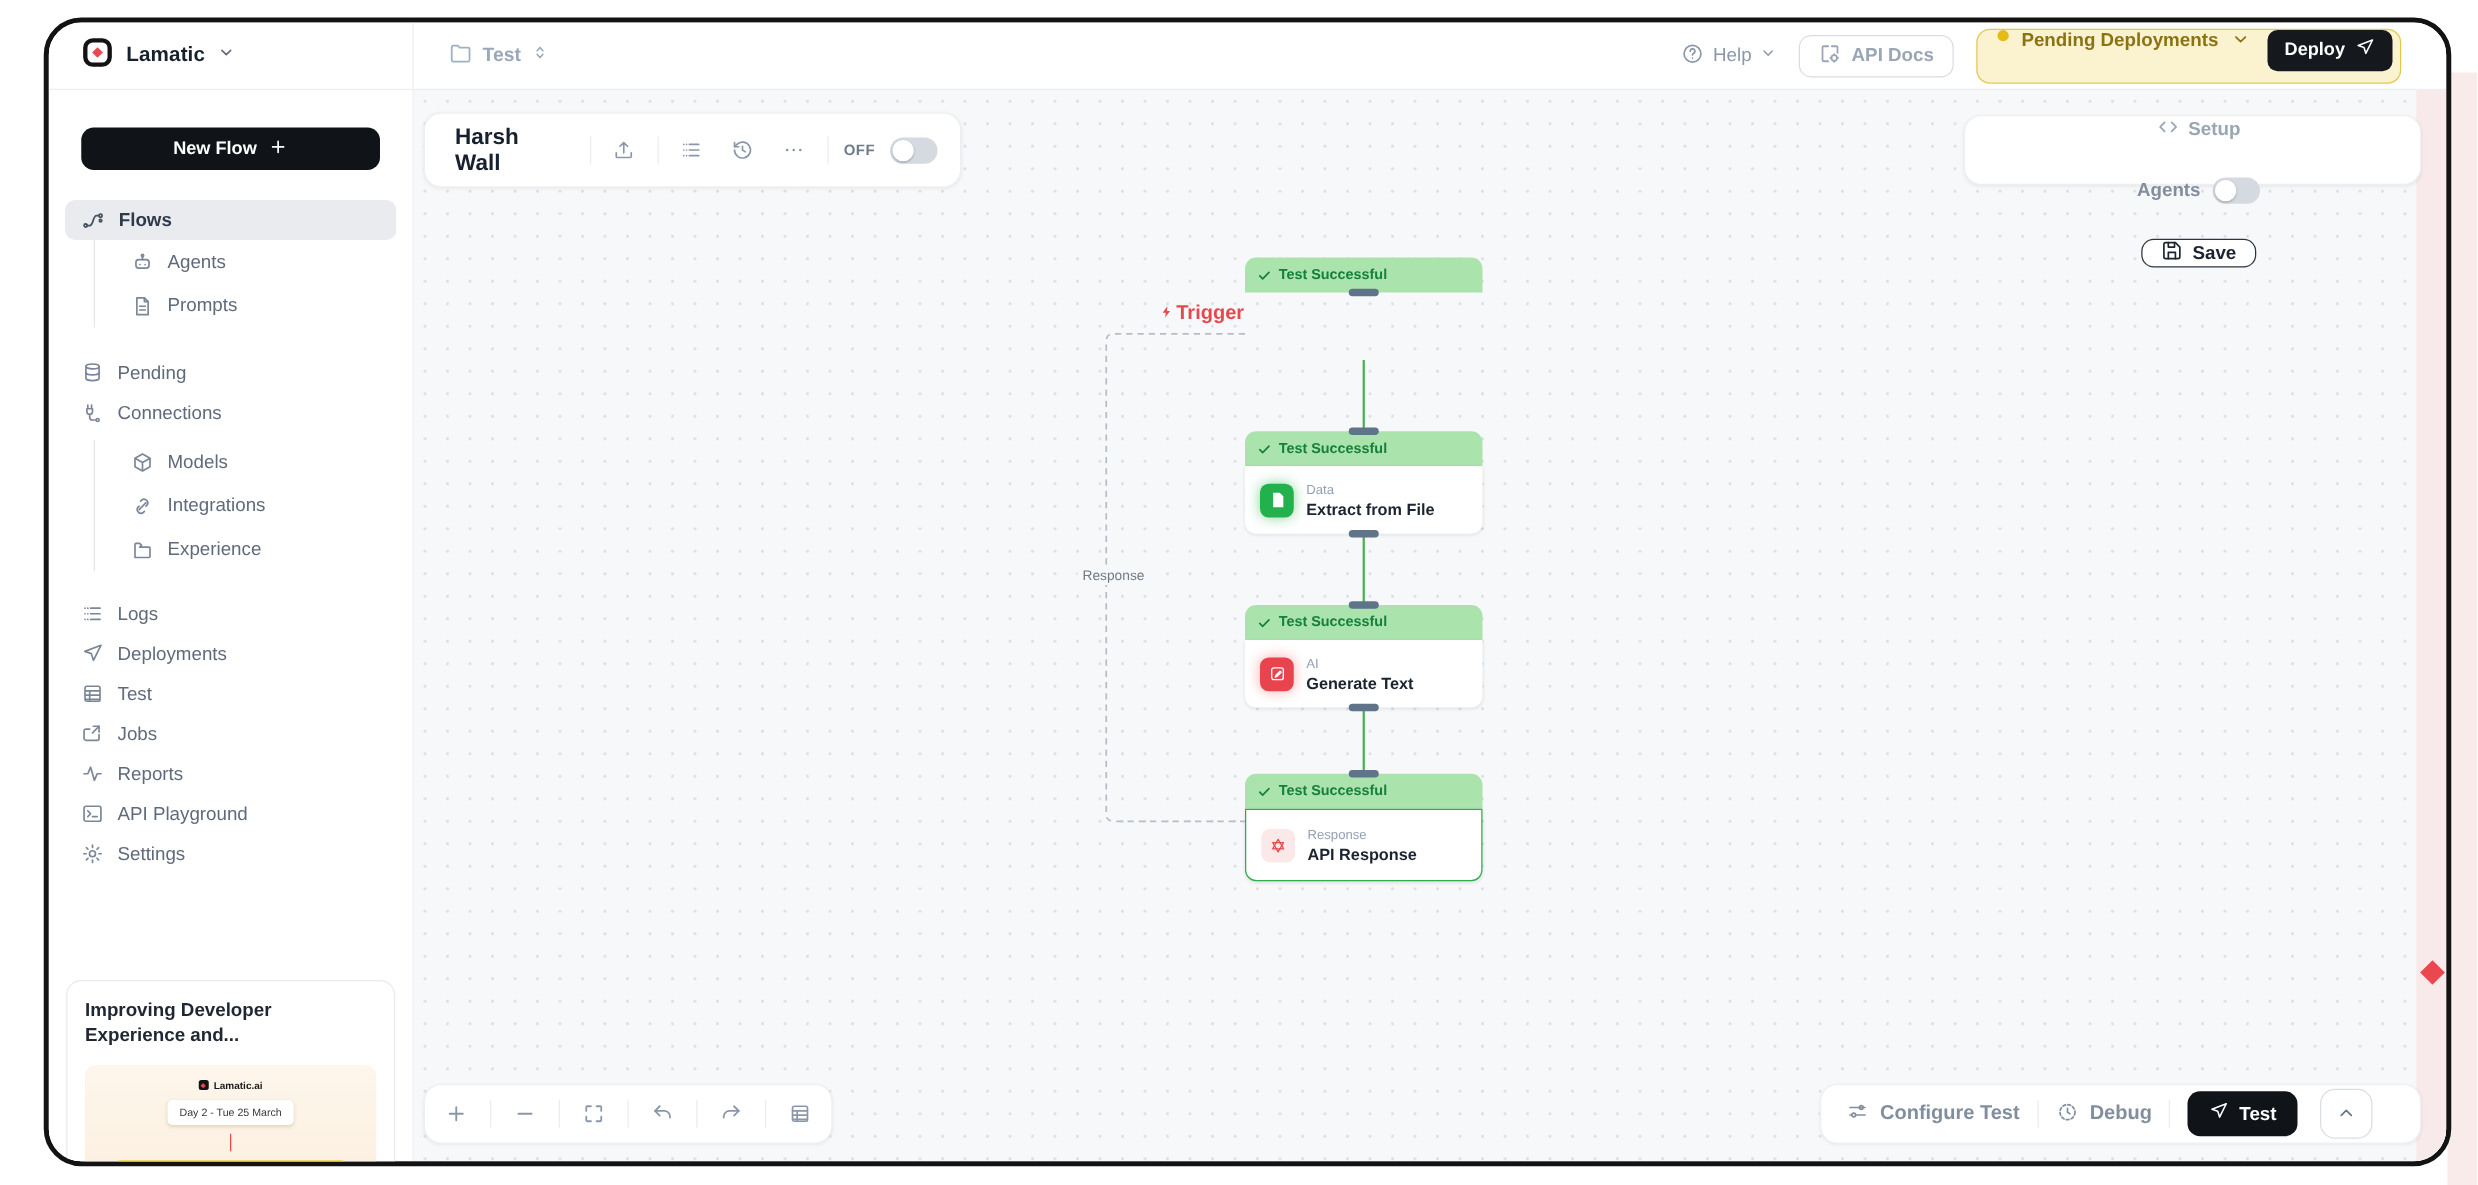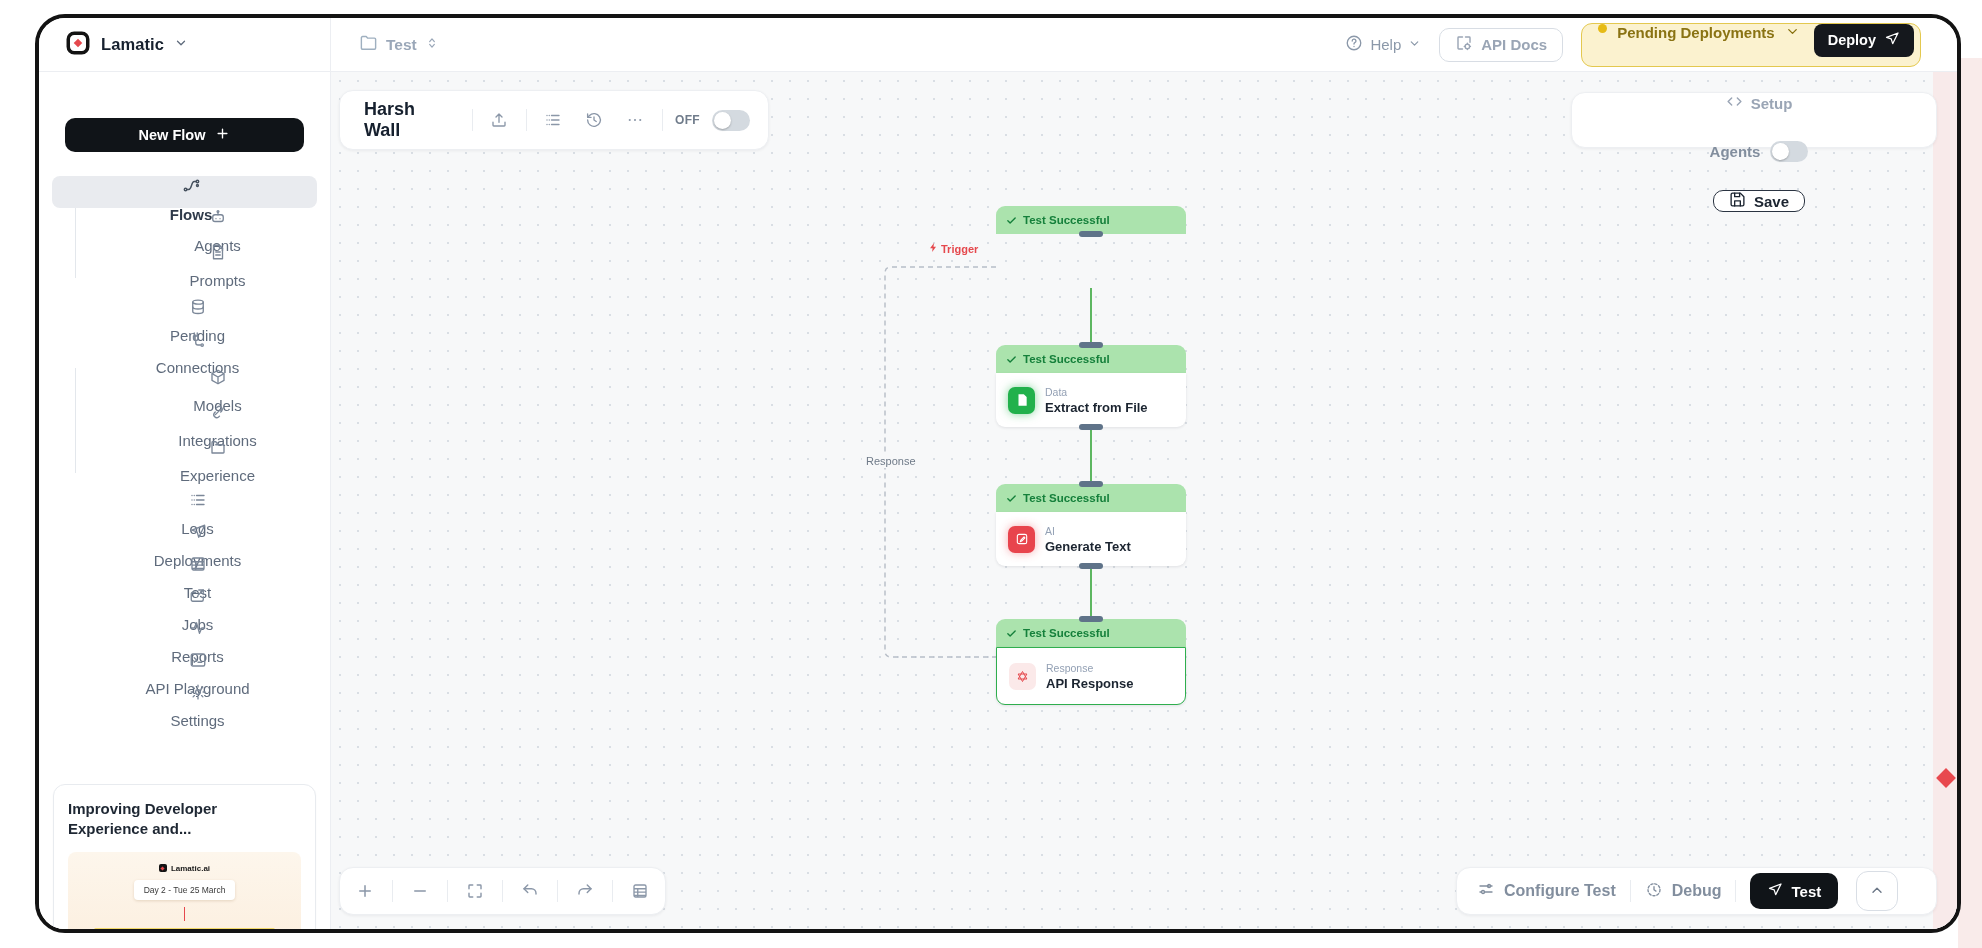--- a/index.html
+++ b/index.html
@@ -28,25 +28,25 @@
   .pending-pill { display:flex; align-items:flex-start; gap:10px; height:44px; padding:0 6px 0 16px;
                   background:#fbf2cf; border:1px solid #e3c84f; border-radius:11px; }
   .pending-dot { width:9px; height:9px; border-radius:50%; background:#e6bb16; }
   .pending-label { font-size:15px; font-weight:600; color:#8a7313; }
   .deploy-btn { display:flex; align-items:center; gap:8px; height:33px; padding:0 14px; margin-left:4px;
                 background:#15181d; color:#fff; border-radius:8px; font-size:14.5px; font-weight:700; cursor:pointer; }
 
   
   .sidebar { position:absolute; left:0; top:54px; width:292px; bottom:0; background:#fff;
              border-right:1px solid #eceef2; padding-top:30px; z-index:4; }
-  .newflow-btn { display:flex; align-items:center; justify-content:center; gap:10px; margin:16px 26px; height:34px;
+  .newflow-btn { display:flex; align-items:center; justify-content:center; gap:10px; margin:0 26px; height:34px;
                  background:#101418; color:#fff; border-radius:10px; font-size:14.5px; font-weight:600; cursor:pointer; }
   .nav { margin-top:24px; }
   .nav-row { display:flex; align-items:center; gap:11px; height:32px; padding-left:26px; color:#5f6b7c;
-             font-size:15px; font-weight:500; cursor:pointer;flex-direction:column; }
+             font-size:15px; font-weight:500; cursor:pointer; }
   .nav-row svg { color:#7b8798; flex:none; }
   .nav-row.active { background:#e9ebef; border-radius:8px; margin:0 13px; padding-left:13px; height:32px;
                     color:#2f3a4a; font-weight:600; }
   .nav-row.active svg { color:#47525f; }
   .sub-group { margin-left:36px; border-left:1.5px solid #e3e7ec; }
   .sub-group .nav-row { height:35px; padding-left:29px; }
   .gap20 { height:20px; } .gap18 { height:18px; } .gap6 { height:6px; }
 
   .promo-card { position:absolute; left:14px; right:14px; top:712px; height:260px; background:#fff;
                 border:1px solid #e8ebef; border-radius:12px; padding:14px 14px 10px; box-shadow:0 1px 2px rgba(16,24,40,.04); }
@@ -105,21 +105,21 @@
   .node-icon { width:27px; height:27px; border-radius:7px; display:flex; align-items:center; justify-content:center; flex:none; }
   .icon-soft-red { background:#fbe9e9; color:#e5484d; }
   .icon-green { background:#22b14c; color:#fff; box-shadow:0 0 10px rgba(34,177,76,.55); }
   .icon-red { background:#e8444d; color:#fff; box-shadow:0 0 10px rgba(232,68,77,.45); }
   .node-cat { font-size:10.5px; color:#93a0b4; font-weight:500; margin-bottom:2px; }
   .node-title { font-size:13px; font-weight:700; color:#1b2430; }
   .handle { position:absolute; left:83px; width:24px; height:6px; border-radius:3px; background:#5f7389; z-index:3; }
   .handle-top { top:-3px; } .handle-bottom { bottom:-3px; }
 
   .trigger-label { position:absolute; left:597px; top:170px; display:flex; align-items:center; gap:2px;
-                   color:#e5484d; font-size:11px; font-weight:700; z-index:2; }
+                   color:#e5484d; font-size:16px; font-weight:700; z-index:2; }
   .response-label { position:absolute; left:531px; top:382px; background:#f7f8f9; padding:1px 4px;
                     color:#6f7a88; font-size:11px; font-weight:500; z-index:2; }
 </style>
 </head>
 <body>
 
 <div class="outer-strip"></div>
 
 <div class="frame">
 

